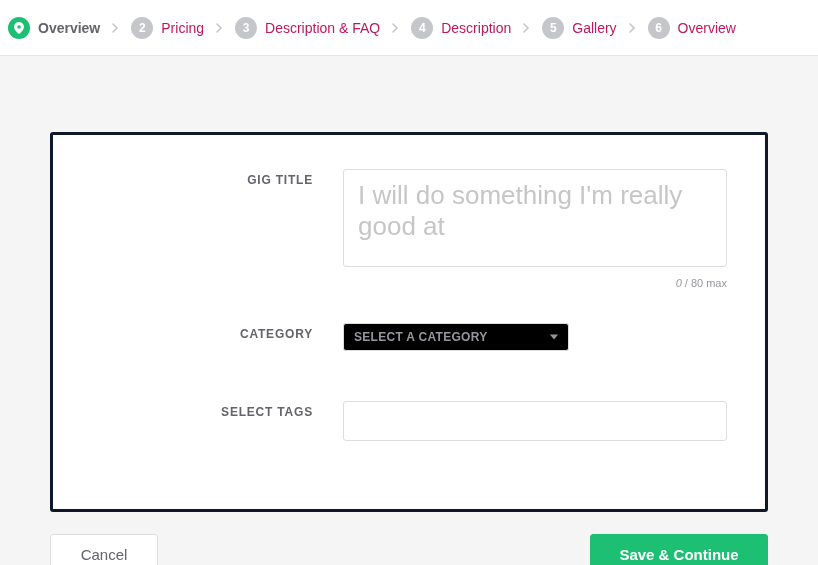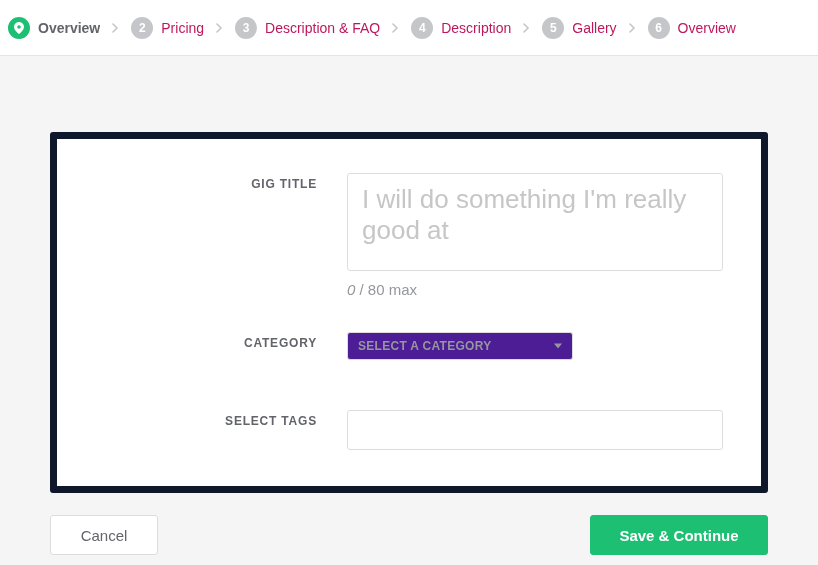--- a/index.html
+++ b/index.html
@@ -52,23 +52,23 @@
       display: flex;
       align-items: center;
     }
     .chevron svg { stroke: #c5c6c9; }
 
     .content-wrap {
       padding: 76px 50px 0 50px;
     }
     .card {
       background: #fff;
-      border: 7px solid #0f172a;
-      border-radius: 3px;
-      padding: 34px 38px 32px 0;
+      border: 3px solid #0f172a;
+      border-radius: 3px;
+      padding: 34px 38px 64px 0;
     }
     .row {
       display: flex;
       margin-bottom: 4px;
     }
     .field-label {
       width: 290px;
       text-align: right;
       padding-right: 30px;
       padding-top: 4px;
@@ -87,39 +87,39 @@
       border-radius: 3px;
       padding: 10px 14px;
       font-family: inherit;
       font-size: 26px;
       color: #888;
       resize: none;
       outline: none;
     }
     .textarea::placeholder { color: #c6c6c6; }
     .helper {
-      text-align: left;
-      font-size: 15px;
+      text-align: right;
+      font-size: 11px;
       color: #95979d;
       margin-top: 6px;
     }
     .helper .count { font-style: italic; }
     .gap { height: 30px; }
 
     .select-shell {
       width: 226px;
       height: 28px;
       border: 1px solid #dddddd;
       border-radius: 3px;
       display: flex;
       align-items: center;
       padding: 0 10px;
       position: relative;
       cursor: pointer;
-      background: #4c1d95;
+      background: #000000;
     }
     .select-text {
       color: #95979d;
       font-size: 12px;
       font-weight: 600;
       letter-spacing: 0.3px;
     }
     .select-caret {
       position: absolute;
       right: 10px;

